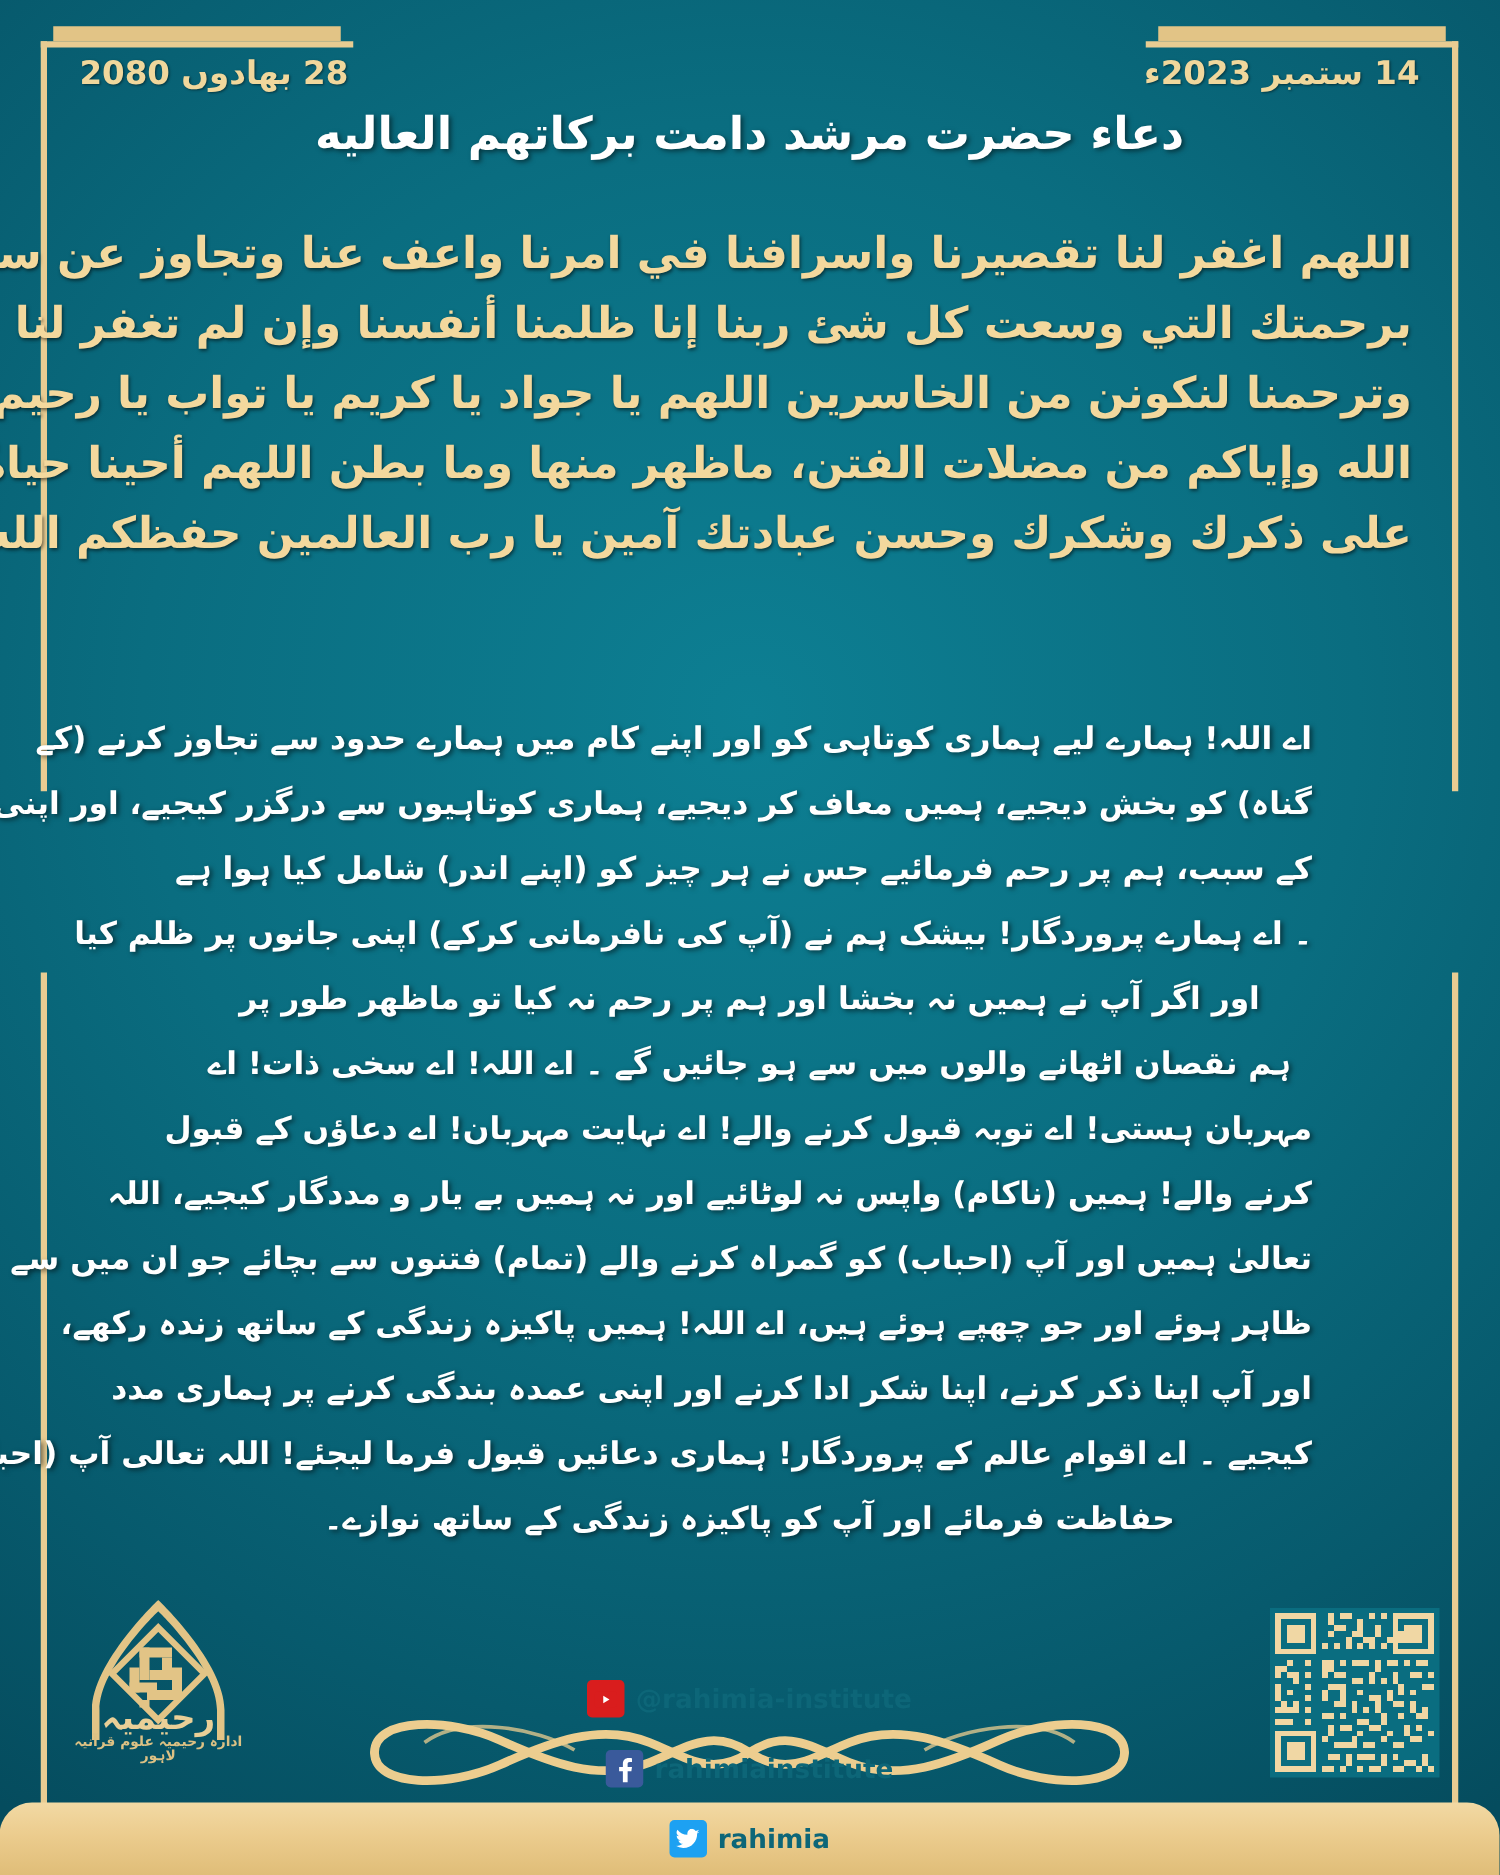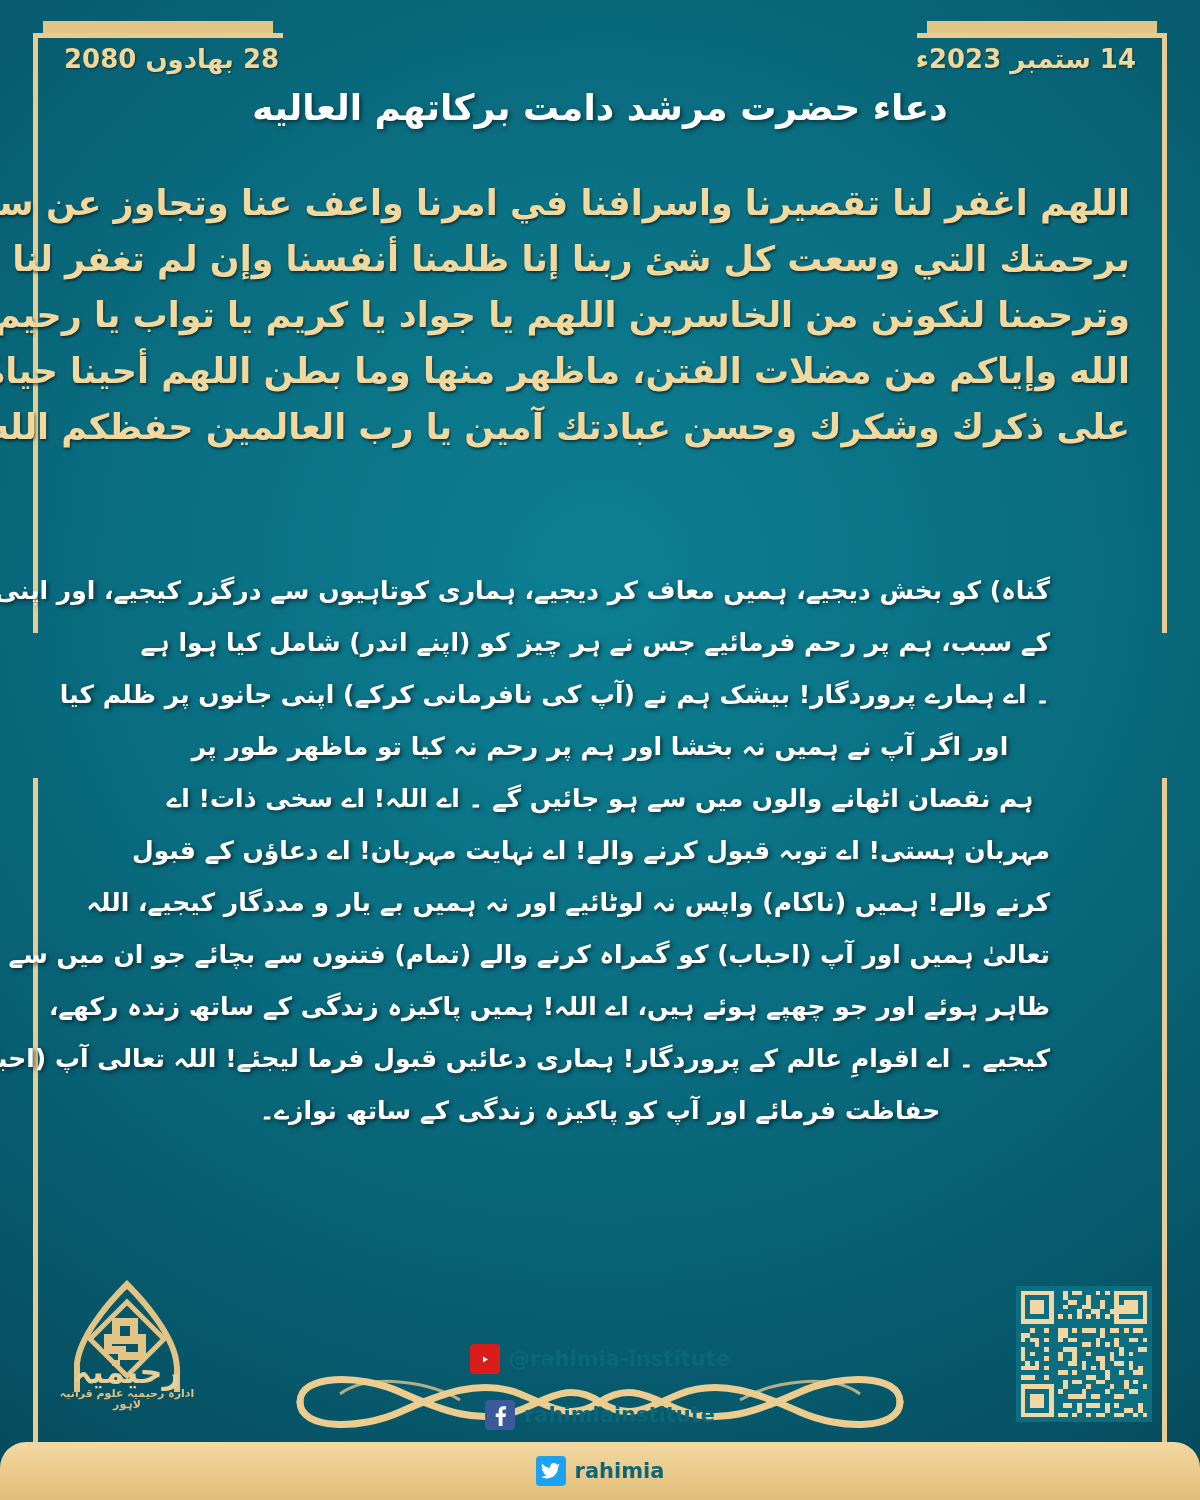--- a/index.html
+++ b/index.html
@@ -68,21 +68,21 @@
     color:#ffffff;font-size:25px;line-height:52px;font-weight:600;
     text-shadow:2px 2px 4px rgba(0,0,0,.55);
   }
   .urdu .ln{display:block;white-space:nowrap;}
 
   
   .logo{position:absolute;left:52px;bottom:78px;width:150px;height:150px;}
   .logo svg{display:block;}
   .logo-word{
     position:absolute;left:0;right:0;bottom:34px;text-align:center;
-    color:#e9cf97;font-size:32px;font-weight:700;line-height:1;
+    color:#e9cf97;font-size:27px;font-weight:700;line-height:1;
   }
   .logo-sub{
     position:absolute;left:0;right:0;bottom:12px;text-align:center;
     color:#dcc184;font-size:11px;font-weight:700;line-height:1;letter-spacing:.3px;margin-top:33px;
   }
 
   
   .qr{position:absolute;right:48px;bottom:78px;width:136px;height:136px;}
 
   
@@ -135,29 +135,31 @@
 
   <div class="arabic">
     <span class="ln">اللهم اغفر لنا تقصيرنا واسرافنا في امرنا واعف عنا وتجاوز عن سيئاتنا وارحمنا</span>
     <span class="ln">برحمتك التي وسعت كل شئ ربنا إنا ظلمنا أنفسنا وإن لم تغفر لنا</span>
     <span class="ln">وترحمنا لنكونن من الخاسرين اللهم يا جواد يا كريم يا تواب يا رحيم يا مجيب لاتردنا ولاتخذلنا وقانا</span>
     <span class="ln">الله وإياكم من مضلات الفتن، ماظهر منها وما بطن اللهم أحينا حياةً طيبة وأعنا</span>
     <span class="ln">على ذكرك وشكرك وحسن عبادتك آمين يا رب العالمين حفظكم الله وأحياكم حياة طيبة</span>
   </div>
 
   <div class="urdu">
+    <span class="ln">اے اللہ! ہمارے لیے ہماری کوتاہی کو اور اپنے کام میں ہمارے حدود سے تجاوز کرنے (کے</span>
     <span class="ln">گناہ) کو بخش دیجیے، ہمیں معاف کر دیجیے، ہماری کوتاہیوں سے درگزر کیجیے، اور اپنی اس رحمت</span>
     <span class="ln">کے سبب، ہم پر رحم فرمائیے جس نے ہر چیز کو (اپنے اندر) شامل کیا ہوا ہے</span>
     <span class="ln">۔ اے ہمارے پروردگار! بیشک ہم نے (آپ کی نافرمانی کرکے) اپنی جانوں پر ظلم کیا</span>
     <span class="ln">اور اگر آپ نے ہمیں نہ بخشا اور ہم پر رحم نہ کیا تو ماظهر طور پر</span>
     <span class="ln">ہم نقصان اٹھانے والوں میں سے ہو جائیں گے ۔ اے اللہ! اے سخی ذات! اے</span>
     <span class="ln">مہربان ہستی! اے توبہ قبول کرنے والے! اے نہایت مہربان! اے دعاؤں کے قبول</span>
     <span class="ln">کرنے والے! ہمیں (ناکام) واپس نہ لوٹائیے اور نہ ہمیں بے یار و مددگار کیجیے، اللہ</span>
     <span class="ln">تعالیٰ ہمیں اور آپ (احباب) کو گمراہ کرنے والے (تمام) فتنوں سے بچائے جو ان میں سے</span>
     <span class="ln">ظاہر ہوئے اور جو چھپے ہوئے ہیں، اے اللہ! ہمیں پاکیزہ زندگی کے ساتھ زندہ رکھے،</span>
+    <span class="ln">اور آپ اپنا ذکر کرنے، اپنا شکر ادا کرنے اور اپنی عمدہ بندگی کرنے پر ہماری مدد</span>
     <span class="ln">کیجیے ۔ اے اقوامِ عالم کے پروردگار! ہماری دعائیں قبول فرما لیجئے! اللہ تعالی آپ (احباب) کی</span>
     <span class="ln">حفاظت فرمائے اور آپ کو پاکیزہ زندگی کے ساتھ نوازے۔</span>
   </div>
 
   <div class="logo">
     <svg width="150" height="150" viewBox="0 0 150 150">
       <path d="M75 8 C75 8 128 58 128 96 L128 120 L122 120 L122 96 C122 62 75 17 75 17 C75 17 28 62 28 96 L28 120 L22 120 L22 96 C22 58 75 8 75 8 Z" fill="#e2c486"></path>
       <g fill="none" stroke="#e2c486" stroke-width="5">
         <path d="M75 30 L112 67 L75 104 L38 67 Z"></path>
       </g>

